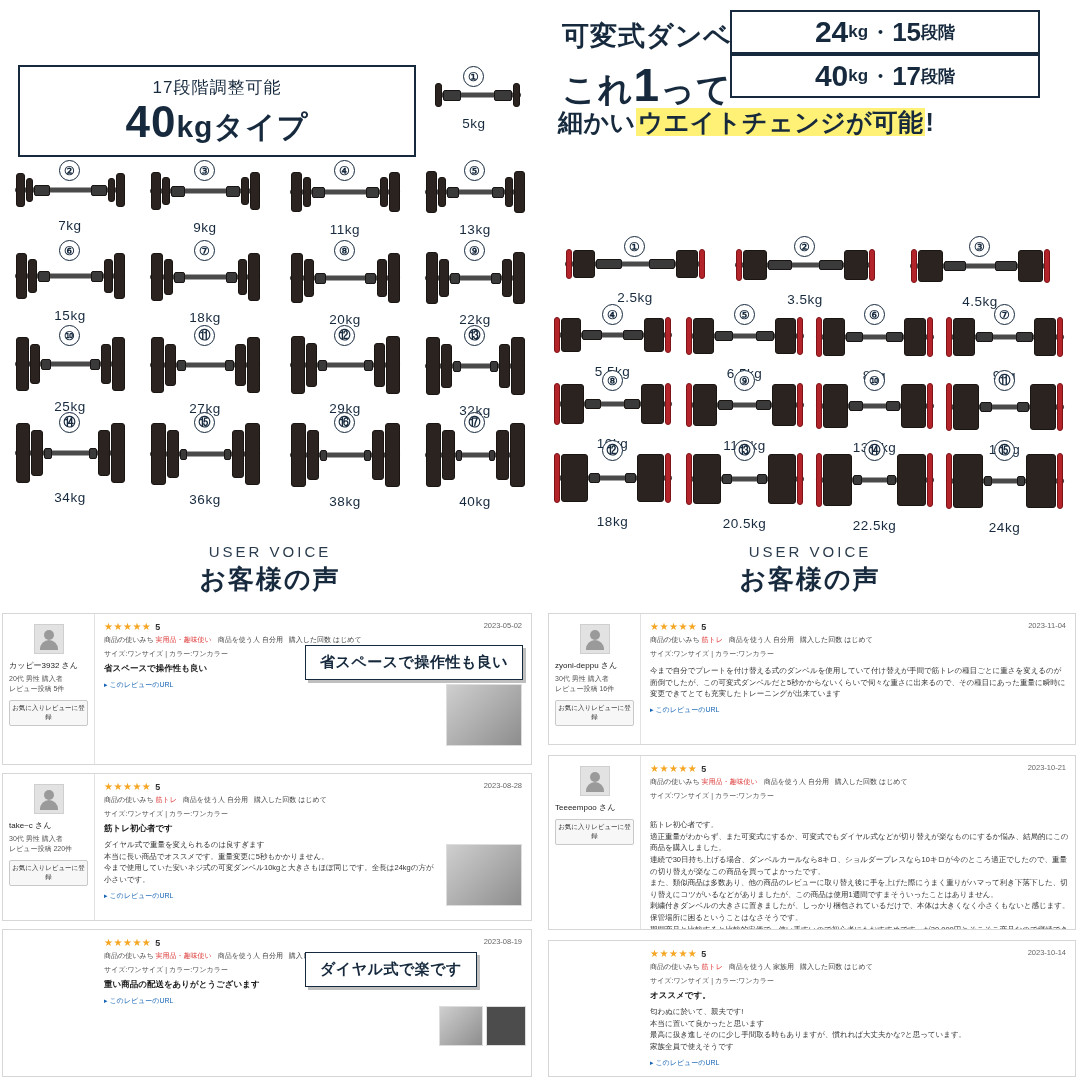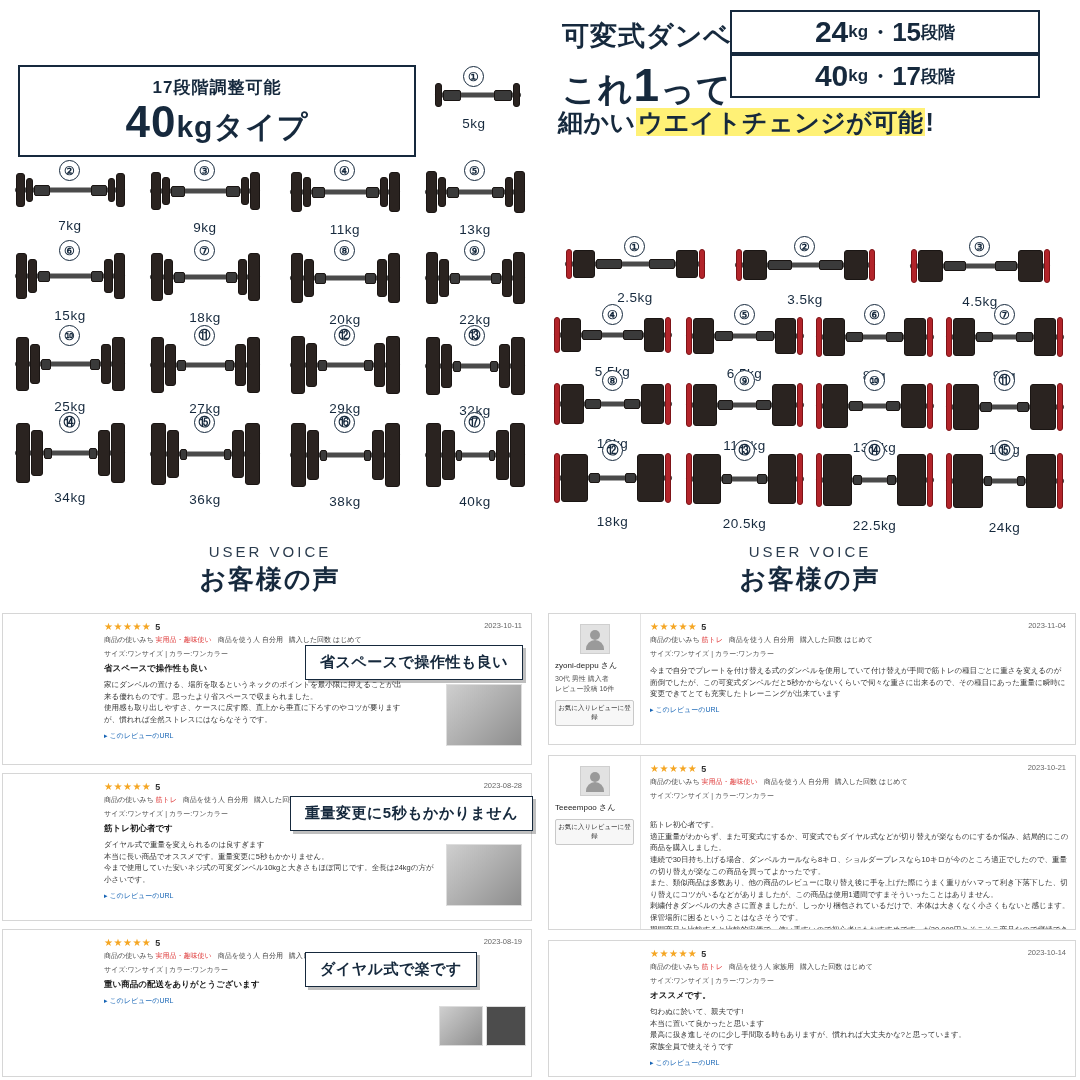--- a/index.html
+++ b/index.html
@@ -19,21 +19,21 @@
   .right-panel { position:absolute; left:540px; top:0; width:540px; height:1080px; background:#fff; }
 
   
   .title-box {
     position:absolute;
     border:2px solid #16293d;
     background:#fff;
     display:flex; flex-direction:column; align-items:center; justify-content:center;
   }
   .title-box .sub {
-    font-size:17px; letter-spacing:1px; color:#16293d; font-weight:bold;
+    font-size:17px; letter-spacing:1px; color:#16293d; font-weight:normal;
   }
   .title-box .main {
     font-size:44px; font-weight:bold; color:#16293d; letter-spacing:1px; line-height:1.05;
   }
   .title-box .main .small { font-size:30px; }
 
   
   .db-item { position:absolute; text-align:center; }
   .db-label { font-size:13.5px; color:#16293d; margin-top:2px; letter-spacing:0.5px;}
   .num-badge {
@@ -434,43 +434,55 @@
       </div>
       <div class="db-label">40kg</div>
     </div>
 
     <div class="uservoice" style="top:543px;">
       <div class="uv-en">USER VOICE</div>
       <div class="uv-jp">お客様の声</div>
     </div>
 
     <div class="review" style="left:2px; top:613px; width:530px; height:152px;">
+      <div class="rv-left">
+        <div class="avatar"></div>
+        <div class="rv-user">カッピー3932 さん</div>
+        <div class="rv-meta" style="white-space:pre-line;">20代 男性 購入者
+レビュー投稿 5件</div>
+        <div class="fav-btn">お気に入りレビューに登録</div>
+      </div>
       <div class="rv-body">
-        <div class="rv-date">2023-10-11</div>
+        <div class="rv-date">2023-05-02</div>
         <div class="stars">
           <span>★★★★★</span><span class="score">5</span>
         </div>
         <div class="rv-tags">
           <span>商品の使いみち </span><span class="mark">実用品・趣味使い</span>
           &nbsp;&nbsp;<span>商品を使う人 自分用</span>
           &nbsp;&nbsp;<span>購入した回数 はじめて</span>
         </div>
         <div class="rv-size">サイズ:ワンサイズ | カラー:ワンカラー</div>
         <div class="rv-title">省スペースで操作性も良い</div>
-        <div class="rv-text" style="white-space:pre-line; width:300px;">家にダンベルの置ける、場所を取るというネックのポイントを最小限に抑えることが出来る優れものです。思ったより省スペースで収まられました。
-使用感も取り出しやすさ、ケースに戻す際、直上から垂直に下ろすのやコツが要りますが、慣れれば全然ストレスにはならなそうです。</div>
         <div class="rv-link">▸ このレビューのURL</div>
       </div>
       <div class="rv-photo" style="right:9px; bottom:18px; width:76px; height:62px;">
         <div class="ph-in"></div>
       </div>
     </div>
     <div class="callout" style="left:305px; top:645px;">省スペースで操作性も良い</div>
 
     <div class="review" style="left:2px; top:773px; width:530px; height:148px;">
+      <div class="rv-left">
+        <div class="avatar"></div>
+        <div class="rv-user">take~c さん</div>
+        <div class="rv-meta" style="white-space:pre-line;">30代 男性 購入者
+レビュー投稿 220件</div>
+        <div class="fav-btn">お気に入りレビューに登録</div>
+      </div>
       <div class="rv-body">
         <div class="rv-date">2023-08-28</div>
         <div class="stars">
           <span>★★★★★</span><span class="score">5</span>
         </div>
         <div class="rv-tags">
           <span>商品の使いみち </span><span class="mark">筋トレ</span>
           &nbsp;&nbsp;<span>商品を使う人 自分用</span>
           &nbsp;&nbsp;<span>購入した回数 はじめて</span>
         </div>
@@ -478,21 +490,20 @@
         <div class="rv-title">筋トレ初心者です</div>
         <div class="rv-text" style="white-space:pre-line; width:330px;">ダイヤル式で重量を変えられるのは良すぎます
 本当に長い商品でオススメです。重量変更に5秒もかかりません。
 今まで使用していた安いネジ式の可変ダンベル10kgと大きさもほぼ同じです。全長は24kgの方が小さいです。</div>
         <div class="rv-link">▸ このレビューのURL</div>
       </div>
       <div class="rv-photo" style="right:9px; bottom:14px; width:76px; height:62px;">
         <div class="ph-in"></div>
       </div>
     </div>
-    <div class="callout" style="left:290px; top:796px;">重量変更に5秒もかかりません</div>
 
     <div class="review" style="left:2px; top:929px; width:530px; height:148px;">
       <div class="rv-body">
         <div class="rv-date">2023-08-19</div>
         <div class="stars">
           <span>★★★★★</span><span class="score">5</span>
         </div>
         <div class="rv-tags">
           <span>商品の使いみち </span><span class="mark">実用品・趣味使い</span>
           &nbsp;&nbsp;<span>商品を使う人 自分用</span>

